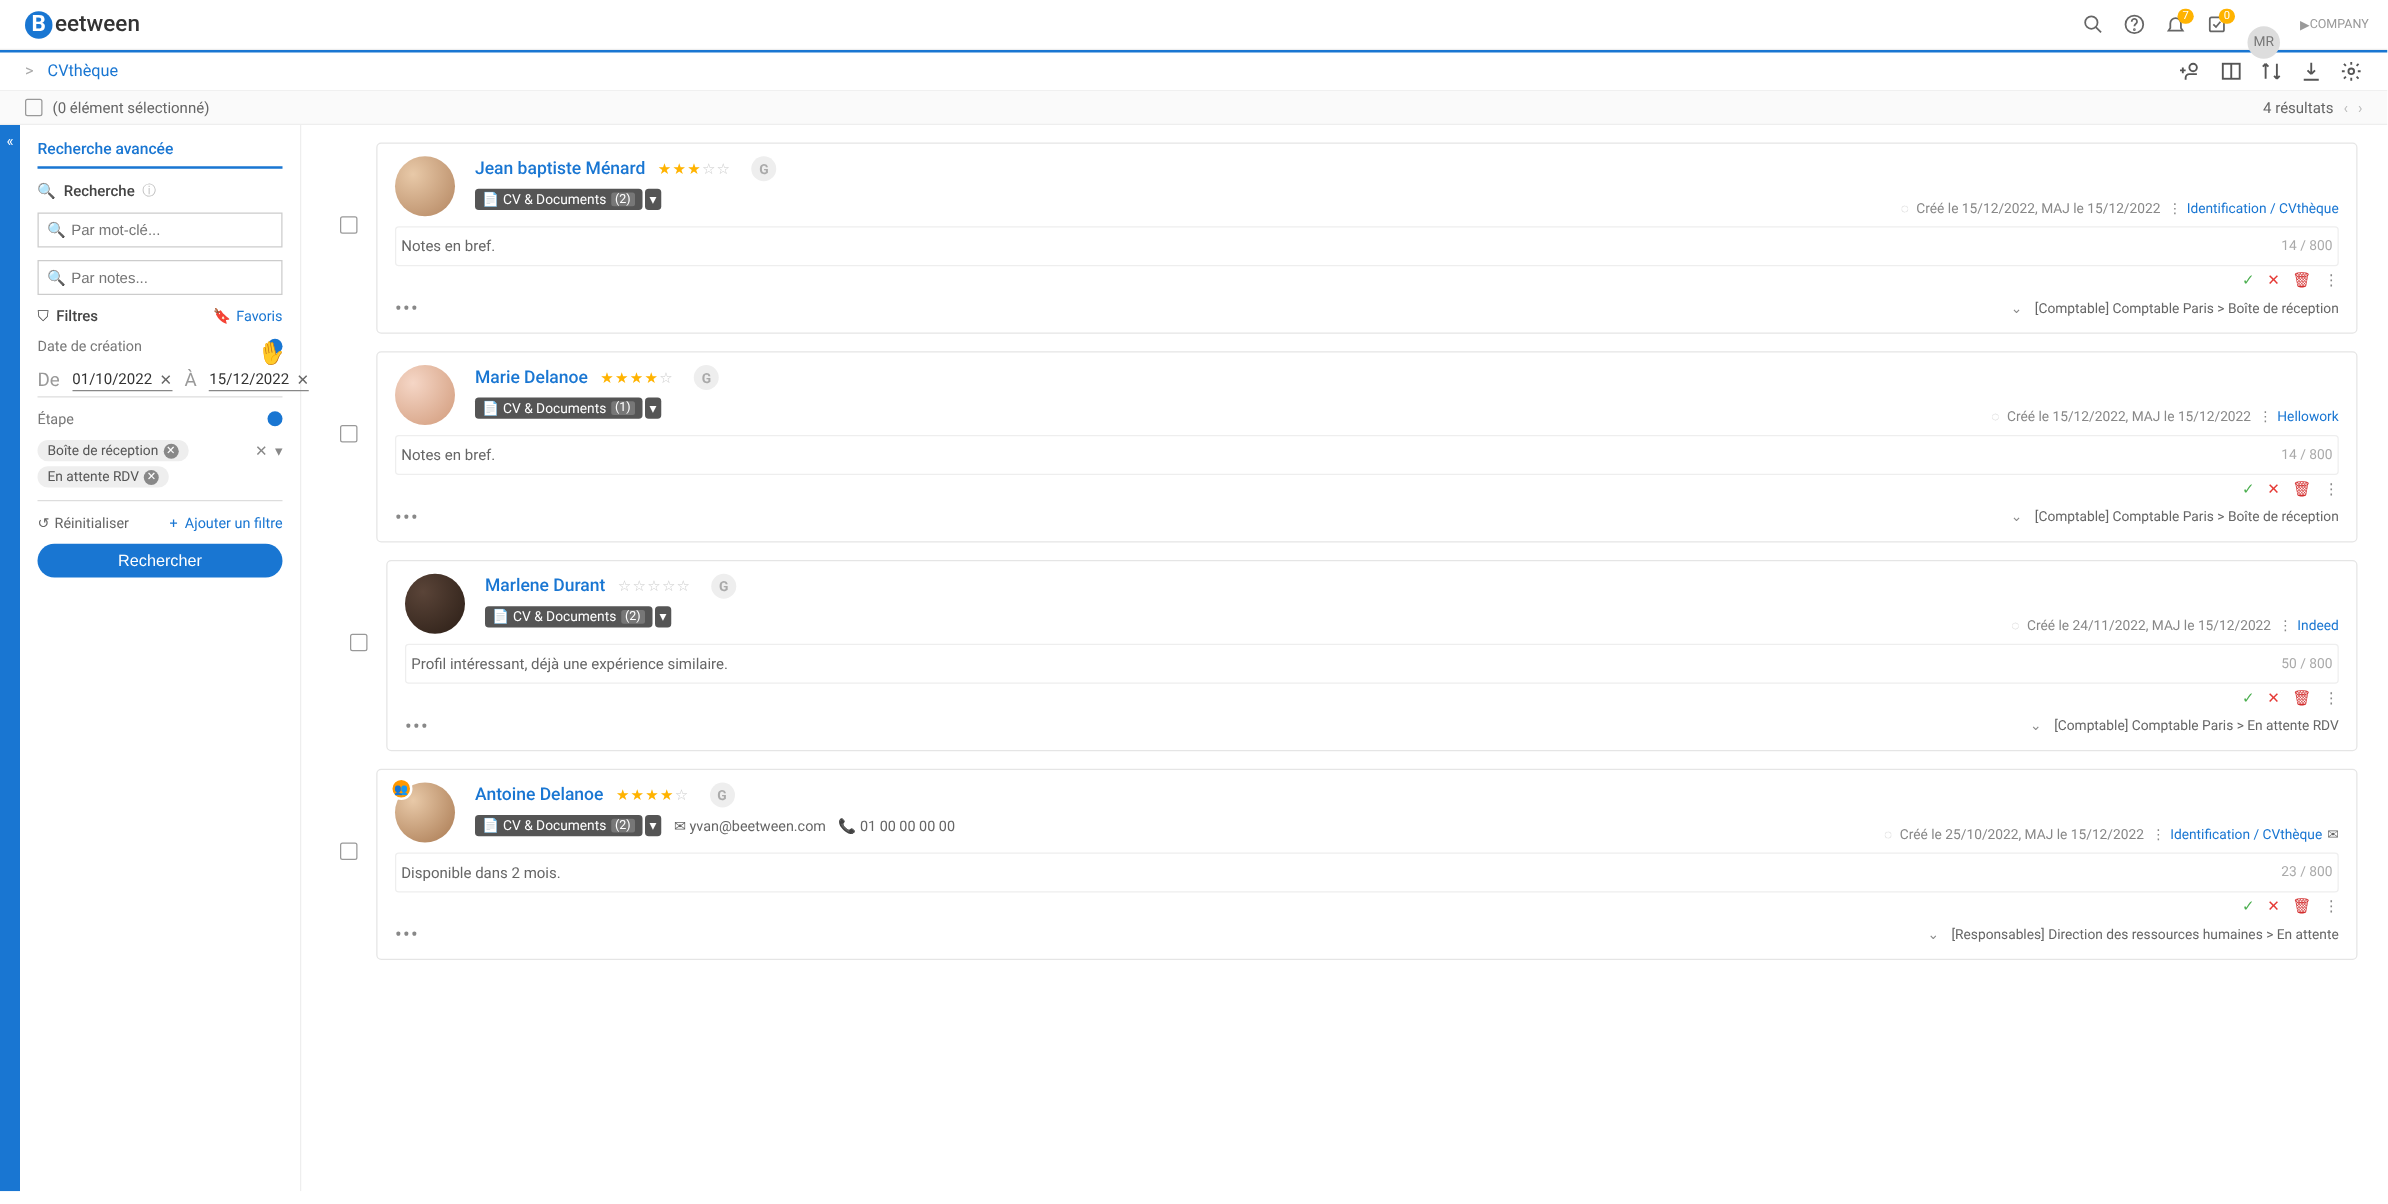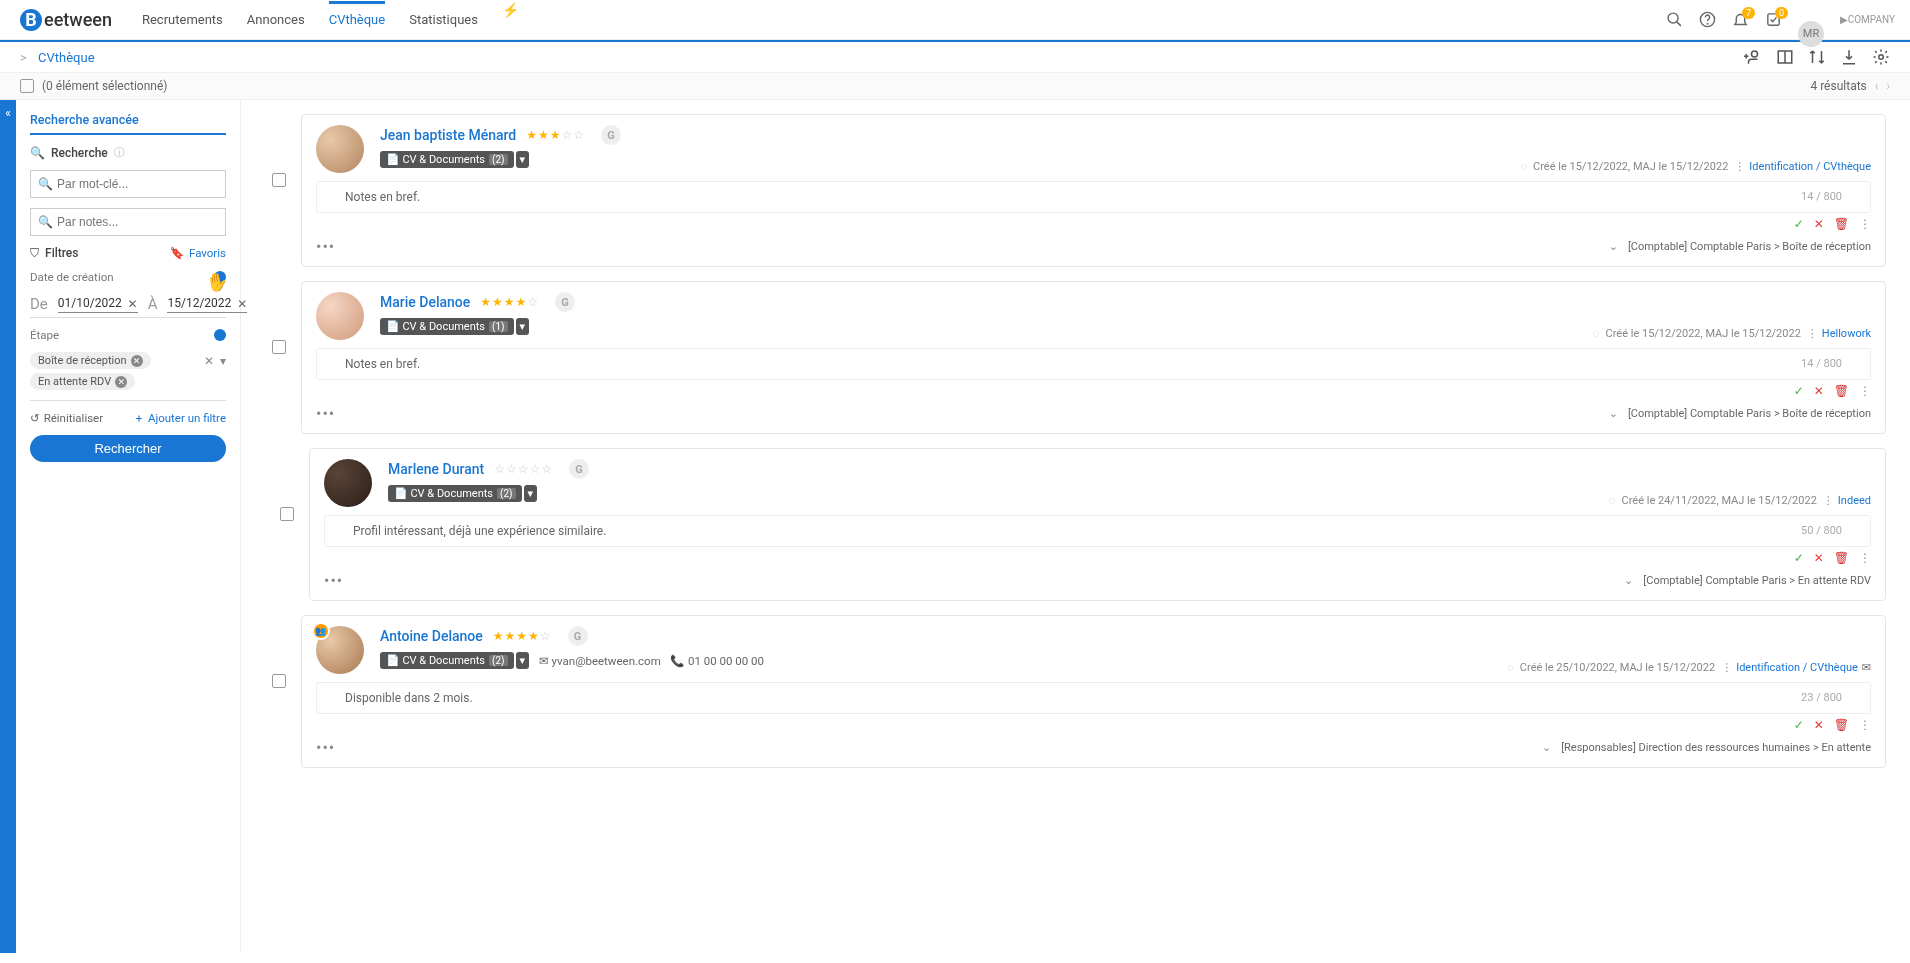--- a/index.html
+++ b/index.html
@@ -87,21 +87,21 @@
 .g-circle { width:20px; height:20px; border-radius:50%; background:#eee; color:#aaa; display:flex; align-items:center; justify-content:center; font-size:11px; font-weight:bold; margin-left:6px; }
 .doc-row { display:flex; align-items:center; gap:10px; font-size:11px; }
 .doc-badge { background:#555; color:#fff; border-radius:3px; padding:2px 6px; display:flex; align-items:center; gap:4px; }
 .doc-badge .cnt { background:#777; border-radius:2px; padding:0 3px; font-size:10px; }
 .doc-dd { background:#555; color:#fff; padding:2px 4px; border-radius:3px; margin-left:-8px; }
 .contact { color:#666; font-size:11.5px; display:flex; align-items:center; gap:4px; }
 .card-right { text-align:right; display:flex; flex-direction:row; gap:4px; align-items:flex-end; font-size:11px; color:#888; }
 .meta-row { display:flex; align-items:center; gap:6px; }
 .source-link { color:#1976d2; }
 .dots-v { color:#888; cursor:pointer; }
-.notes-box { margin:8px 14px 0 14px; border:1px solid #eee; border-radius:3px; padding:8px 28px; display:flex; justify-content:space-between; font-size:12px; color:#666;gap:47px; }
+.notes-box { margin:8px 14px 0 14px; border:1px solid #eee; border-radius:3px; padding:8px 4px; display:flex; justify-content:space-between; font-size:12px; color:#666;gap:47px; }
 .char-count { color:#aaa; font-size:11px; }
 .card-footer { display:flex; justify-content:space-between; align-items:center; padding:6px 14px 10px 14px; }
 .dots-h { color:#888; cursor:pointer; font-size:16px; letter-spacing:1px; }
 .footer-right { display:flex; align-items:center; gap:10px; font-size:11px; color:#666; }
 .pipeline { color:#666; }
 .act-icons { display:flex; gap:10px; align-items:center; }
 .act-check { color:#4caf50; }
 .act-x { color:#e53935; }
 .act-del { color:#d32f2f; }
 .footer-top { display:flex; justify-content:flex-end; padding:4px 14px 0 14px; gap:10px; align-items:center; font-size:12px;}
@@ -109,27 +109,20 @@
 
 svg { display:block; }
 </style>
 </head>
 <body>
 
 <div class="topnav">
   <div class="logo">
     <span class="logo-b">B</span>
       <span>eetween</span>
-  </div>
-  <div class="nav-links">
-    <a class="nav-link">Recrutements</a>
-    <a class="nav-link">Annonces</a>
-    <a class="nav-link active">CVthèque</a>
-    <a class="nav-link">Statistiques</a>
-    <span class="nav-bolt">⚡</span>
   </div>
   <div class="nav-spacer"></div>
   <div class="nav-icons">
     <span class="nav-icon">
         <svg width="17" height="17" viewBox="0 0 24 24" fill="none" stroke="#666" stroke-width="2">
           <circle cx="10" cy="10" r="7"></circle>
           <line x1="21" y1="21" x2="15" y2="15"></line>
         </svg>
       </span>
     <span class="nav-icon">

